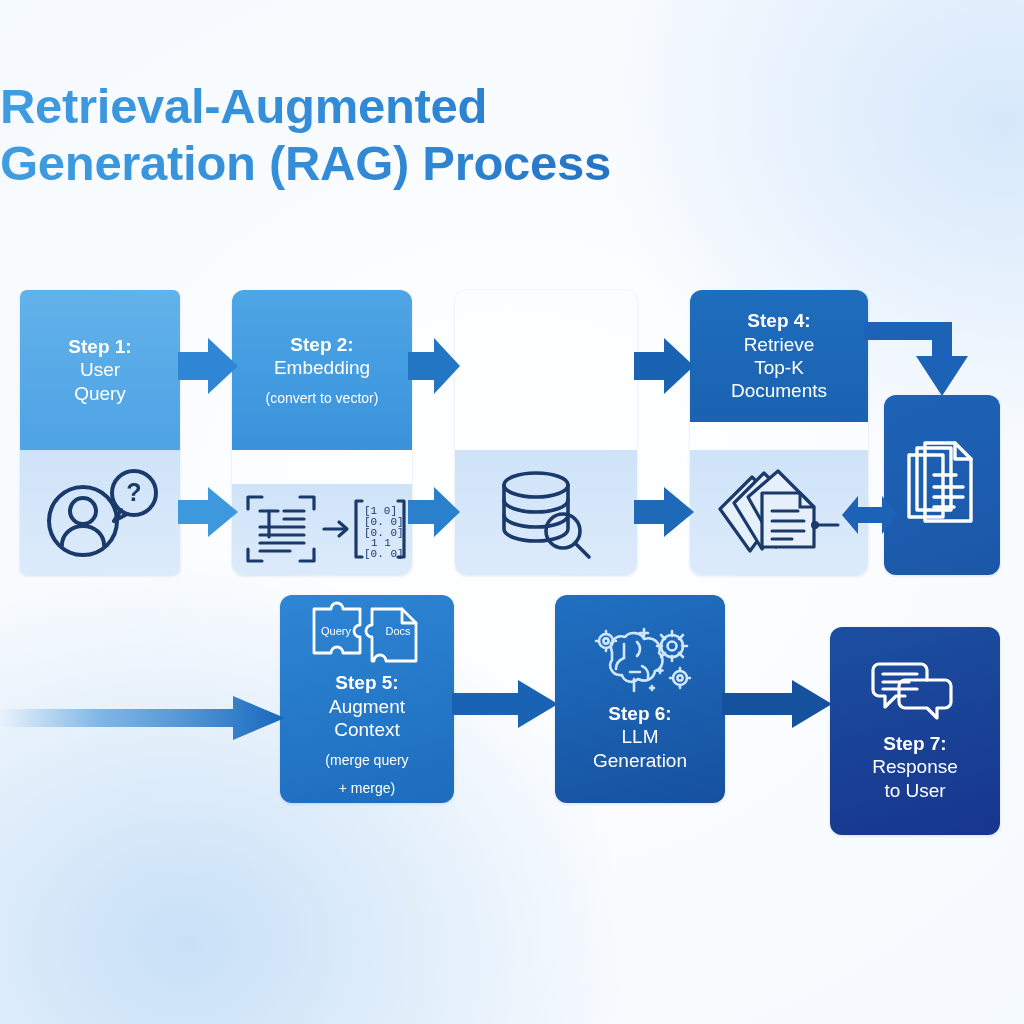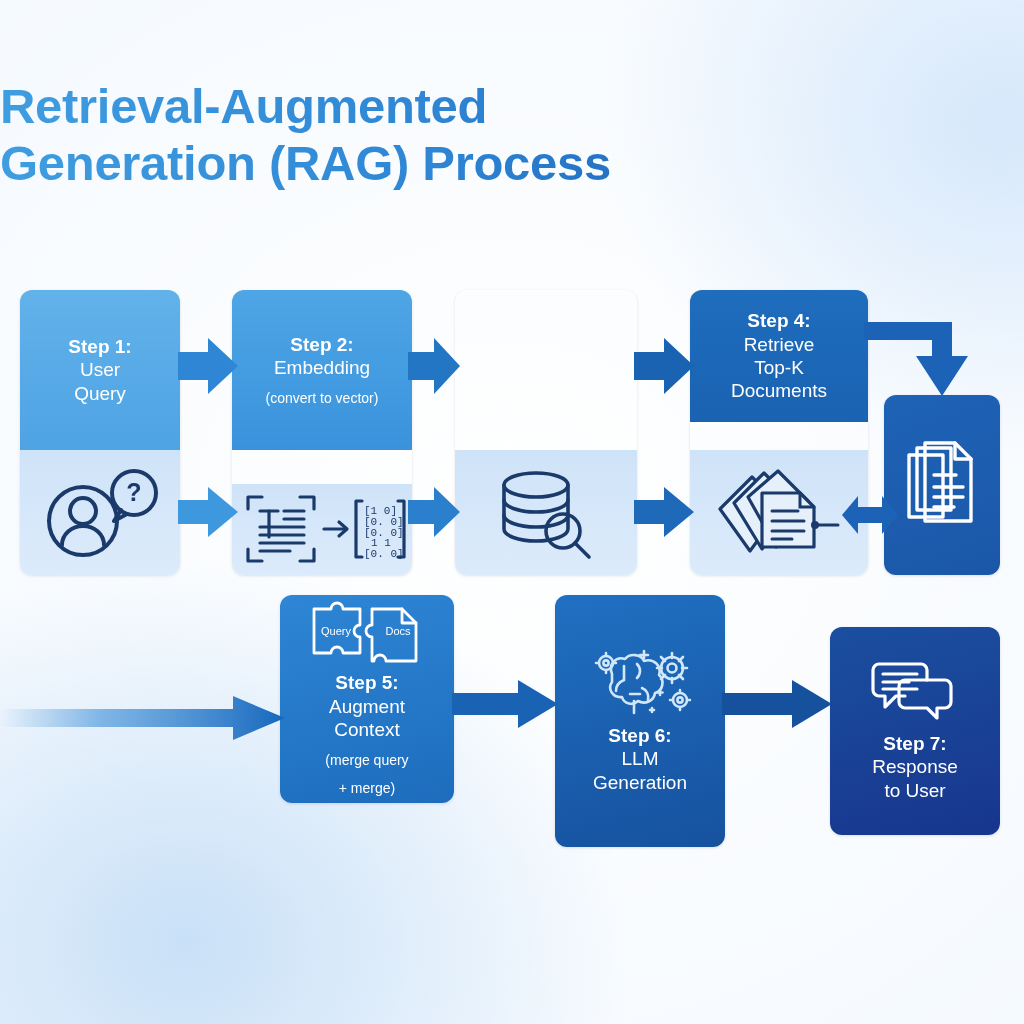--- a/index.html
+++ b/index.html
@@ -42,21 +42,21 @@
   .box .bot {
     position:absolute; left:0; right:0; bottom:0;
     background:linear-gradient(180deg,#cfe3f8 0%,#dcebfb 100%);
     display:flex; align-items:center; justify-content:center;
   }
   .ttl { font-size:19px; font-weight:700; line-height:1.23; }
   .sub { font-size:19px; font-weight:400; line-height:1.23; }
   .note { font-size:14px; font-weight:400; line-height:1.2; margin-top:11px; }
 
   
-  #b1 { left:20px;  top:290px; width:160px; height:285px; }
+  #b1 { left:20px;  top:290px; width:160px; height:285px;border-radius:7px; }
   #b1 .top { height:160px; background:linear-gradient(180deg,#62b2ea 0%,#4ea3e4 100%); }
   #b1 .bot { height:125px; }
 
   #b2 { left:232px; top:290px; width:180px; height:285px; }
   #b2 .top { height:160px; background:linear-gradient(180deg,#4ea6e6 0%,#3a92dc 100%); }
   #b2 .bot { height:91px; }
 
   #b3 { left:455px; top:290px; width:182px; height:285px; }
   #b3 .top { height:160px; background:linear-gradient(180deg,#2f86d2 0%,#2276c4 100%); }
   #b3 .bot { height:125px; }
@@ -68,21 +68,21 @@
   
   #bdoc { left:884px; top:395px; width:116px; height:180px;
           background:linear-gradient(160deg,#1e63b6 0%,#1b57a8 100%);
           display:flex; align-items:center; justify-content:center; }
 
   
   .solid { display:flex; flex-direction:column; align-items:center; justify-content:center;
            color:#fff; text-align:center; padding:8px 8px 10px; }
   #b5 { left:280px; top:595px; width:174px; height:208px;
         background:linear-gradient(165deg,#2e86d4 0%,#1d6cbd 100%); }
-  #b6 { left:555px; top:595px; width:170px; height:252px;
+  #b6 { left:555px; top:595px; width:170px; height:208px;
         background:linear-gradient(165deg,#2070c2 0%,#16519e 100%); }
   #b7 { left:830px; top:595px; width:170px; height:208px;
         background:linear-gradient(165deg,#1b4fa0 0%,#17368d 100%);margin-top:32px; }
   .icon-top { margin-bottom:8px; }
 
   
   .arrow { position:absolute; }
   svg { display:block; overflow:visible; }
   .lead-fade { position:absolute; left:0; top:694px; width:285px; height:48px; }
 </style>

